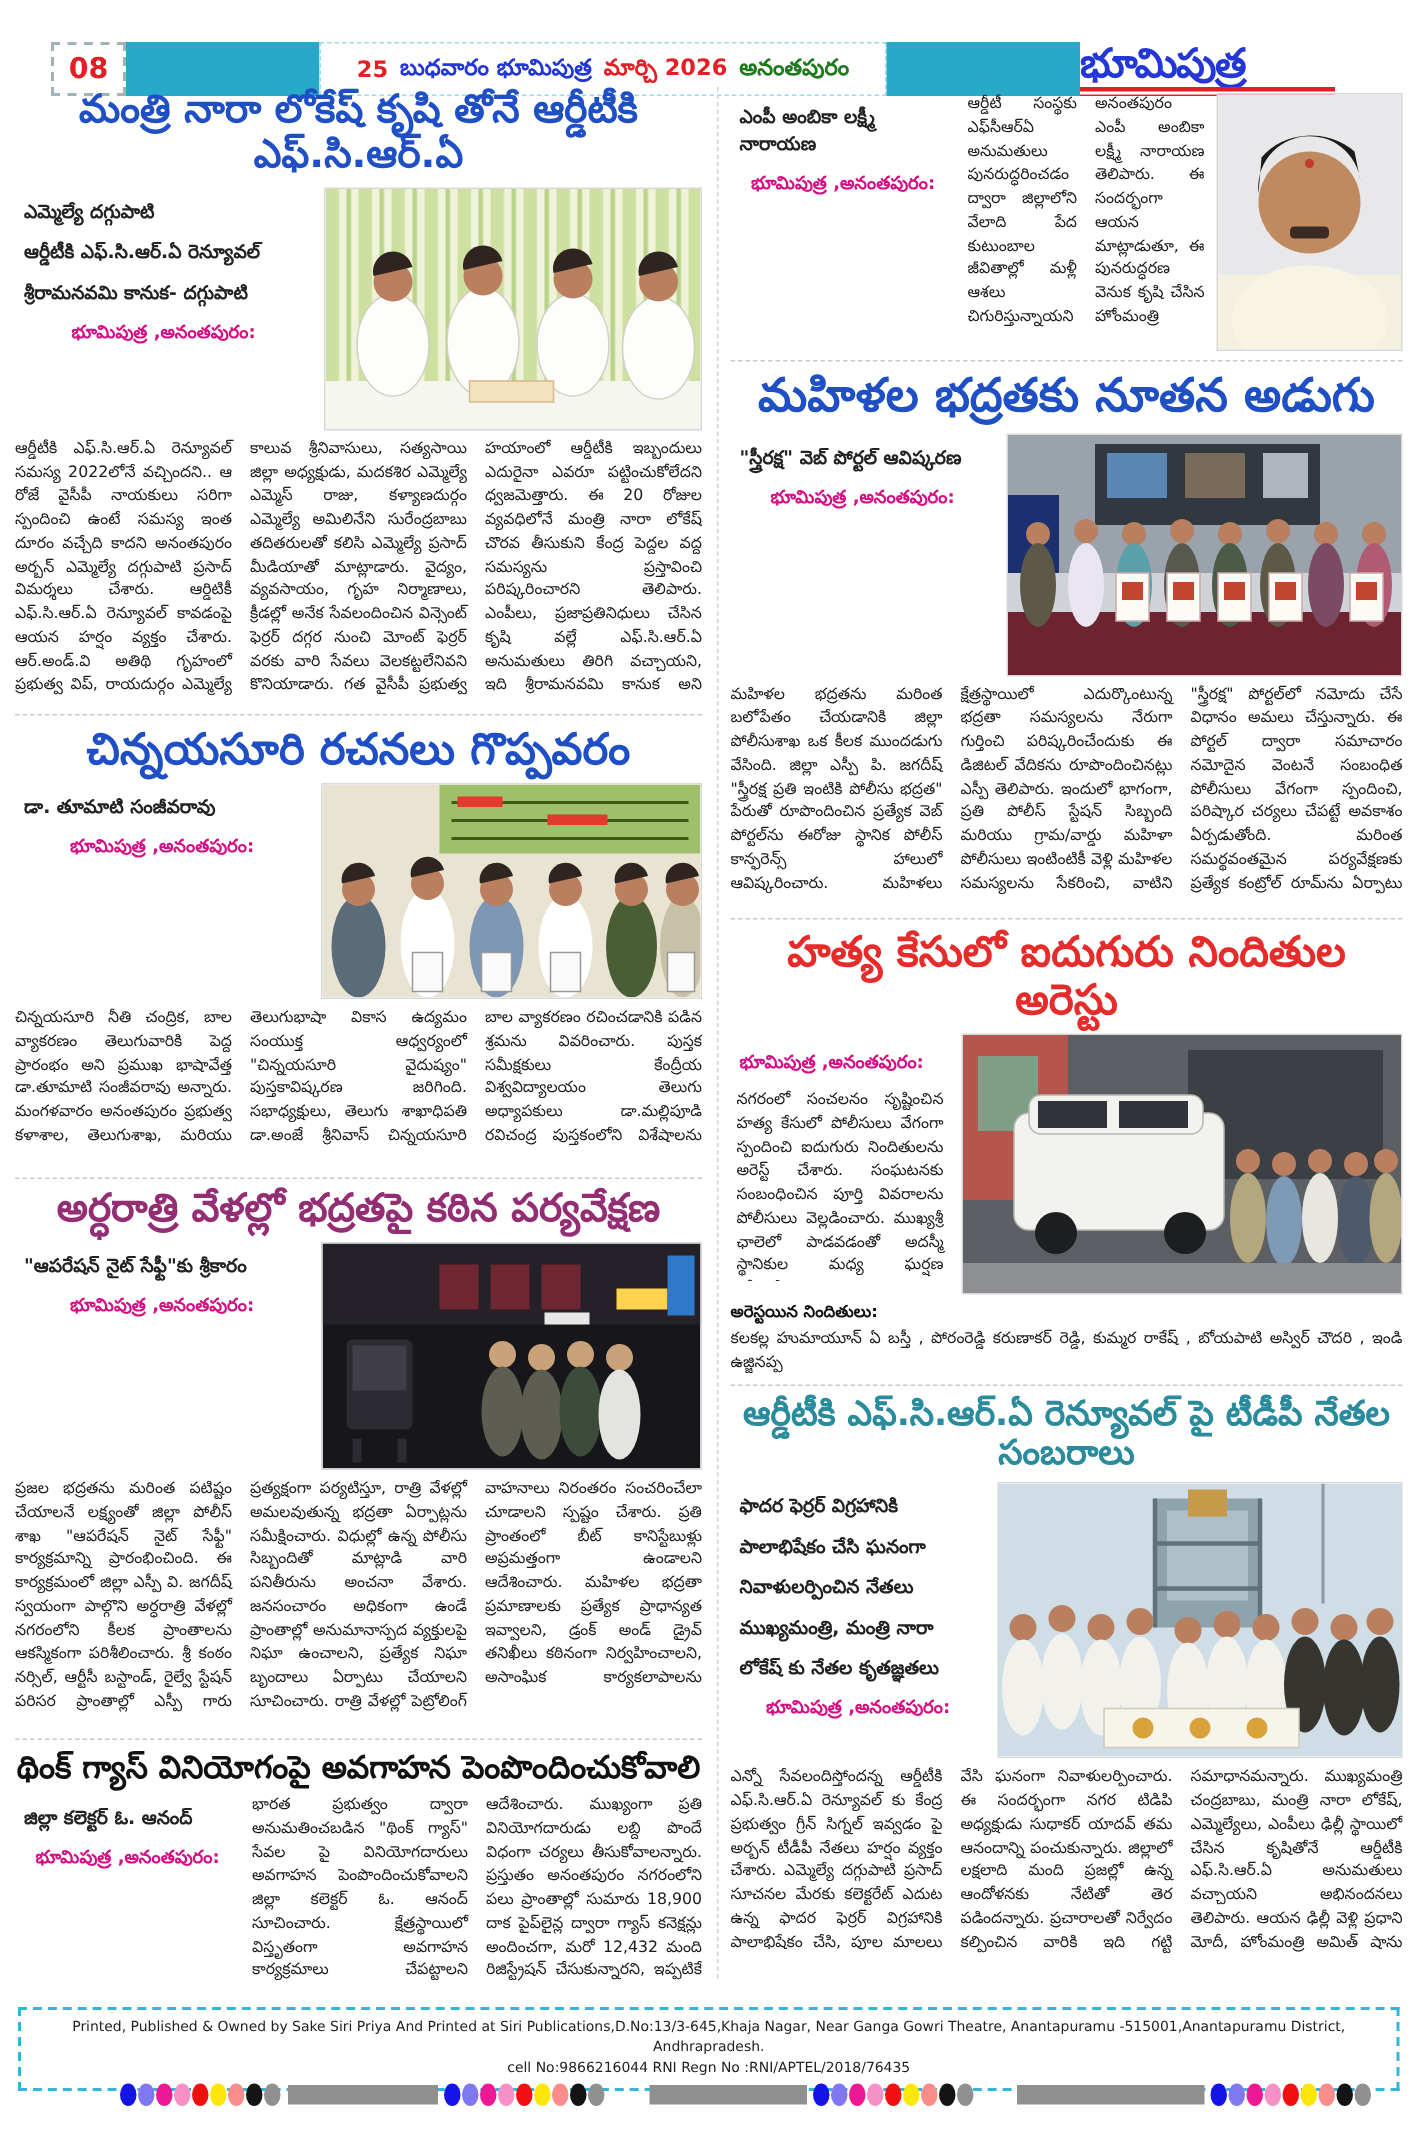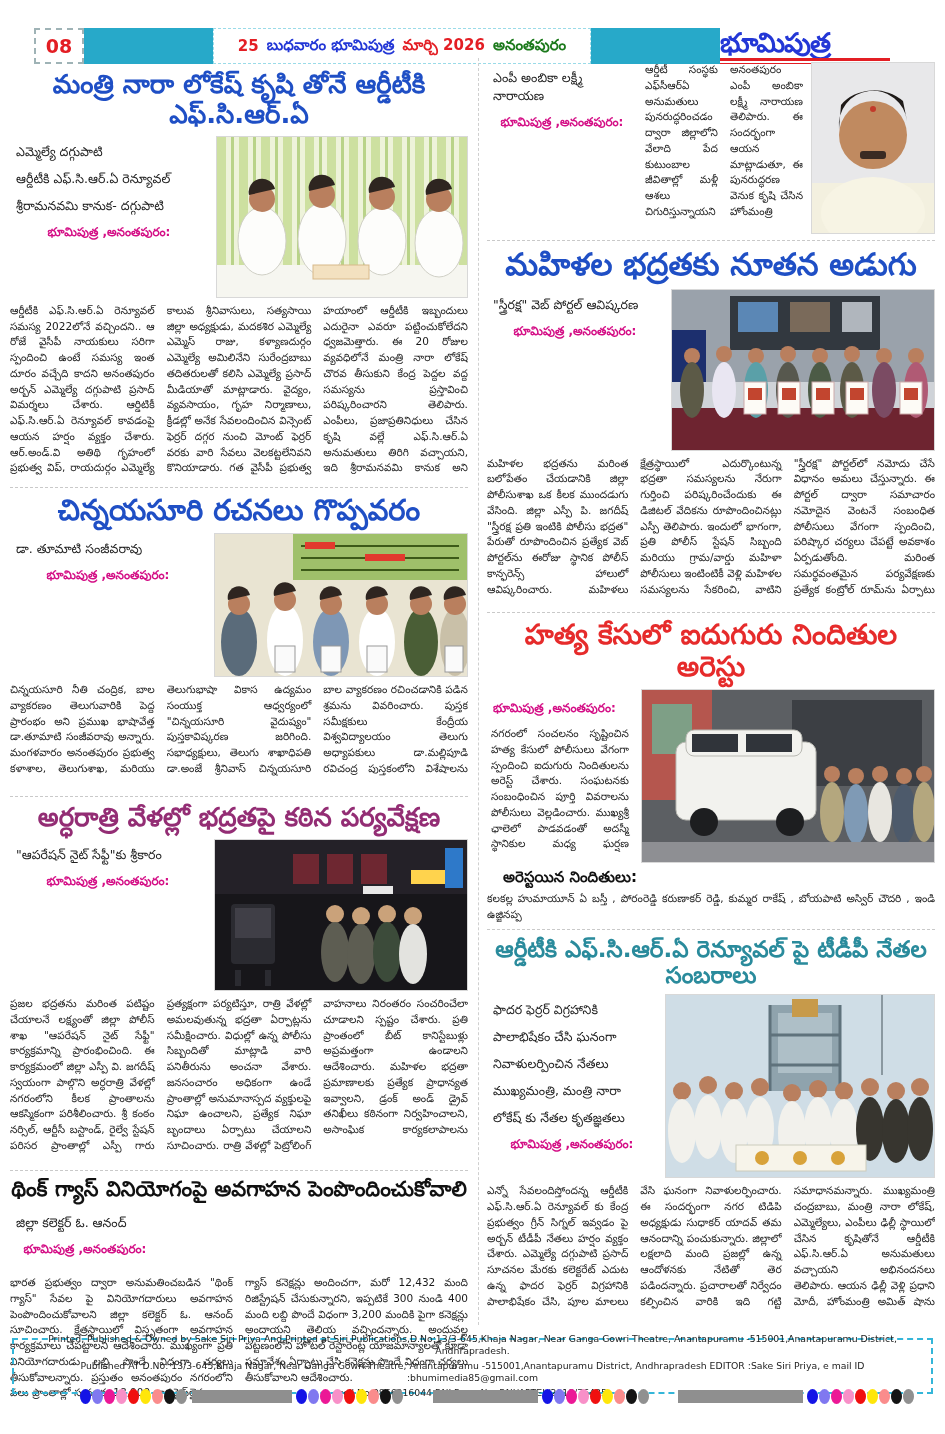--- a/index.html
+++ b/index.html
@@ -13,45 +13,45 @@
   .teal-seg{background:#27a9c9;flex:1;}
   .datebox{background:#fff;border:1px dashed #9adbe8;display:flex;align-items:center;gap:8px;
            padding:0 24px;font-weight:bold;font-size:15px;white-space:nowrap;}
   .dt-red{color:#e31e24;} .dt-blue{color:#2337d6;} .dt-green{color:#1c7a1c;}
   .logo-area{width:215px;background:#fff;display:flex;flex-direction:column;justify-content:center;}
   .logo-text{color:#2337d6;font-weight:bold;font-size:27px;line-height:1;letter-spacing:-1px;}
   .logo-bar{width:170px;height:3px;background:#e31e24;margin-top:2px;}
   .logo-bar2{width:170px;height:1px;background:#e31e24;margin-top:2px;}
 
   
-  .col-left{position:absolute;left:10px;top:64px;width:458px;}
+  .col-left{position:absolute;left:10px;top:53px;width:458px;}
   .col-right{position:absolute;left:478px;top:58px;width:457px;border-left:1px dashed #cfcfcf;padding-left:8px;box-sizing:border-box;}
 
   .article{border-top:1px dashed #c9c9c9;padding-top:4px;margin-bottom:6px;}
   .article:first-child{border-top:none;}
 
   h2{margin:2px 0 6px 0;text-align:center;font-weight:bold;line-height:1.15;}
   .hl-blue{color:#1f4fc5;font-size:26px;}
   .hl-blue-big{color:#1f4fc5;font-size:31px;}
   .hl-green{color:#0a8f35;font-size:20px;}
   .hl-red{color:#e62b2b;font-size:28px;}
   .hl-teal{color:#2a8b9c;font-size:23px;}
   .hl-purple{color:#932d74;font-size:26px;}
   .hl-black{color:#111;font-size:21px;}
 
   .meta-row{display:flex;gap:8px;margin-bottom:5px;}
   .meta{flex:1;padding-top:8px;}
-  .byline{font-weight:normal;font-size:12.5px;color:#222;margin:0 0 9px 6px;}
+  .byline{font-weight:bold;font-size:12.5px;color:#222;margin:0 0 9px 6px;}
   .dateline{font-weight:bold;font-size:12px;color:#d40f86;text-align:center;margin:4px 0 8px 0;}
   .lead{font-size:10.5px;line-height:1.5;text-align:justify;color:#1a1a1a;padding:0 4px;}
 
   .body{column-count:3;column-gap:12px;font-size:10.5px;line-height:1.5;text-align:justify;
         color:#1a1a1a;overflow:hidden;}
   .body2{column-count:2;column-gap:12px;font-size:10.5px;line-height:1.5;text-align:justify;color:#1a1a1a;overflow:hidden;}
-  .bold-sub{font-weight:bold;font-size:15px;color:#111;margin:4px 0 2px 16px;}
+  .bold-sub{font-weight:bold;font-size:11px;color:#111;margin:4px 0 2px 0;}
 
   .photo{flex:none;border:1px solid #d8d8d8;overflow:hidden;}
   .photo svg{display:block;}
 
   
   .footer-box{position:absolute;left:12px;right:12px;top:1338px;height:52px;border:2px dashed #35b6d9;
               display:flex;flex-direction:column;align-items:center;justify-content:center;gap:2px;
               font-size:9.3px;color:#222;text-align:center;line-height:1.35;}
 
   
@@ -240,21 +240,21 @@
               </g>
             <rect x="20" y="68" width="36" height="30" fill="#403f47"></rect>
           </svg>
         </div>
       </div>
       <div class="body" style="height:168px">ప్రజల భద్రతను మరింత పటిష్టం చేయాలనే లక్ష్యంతో జిల్లా పోలీస్ శాఖ "ఆపరేషన్ నైట్ సేఫ్టీ" కార్యక్రమాన్ని ప్రారంభించింది. ఈ కార్యక్రమంలో జిల్లా ఎస్పీ వి. జగదీష్ స్వయంగా పాల్గొని అర్ధరాత్రి వేళల్లో నగరంలోని కీలక ప్రాంతాలను ఆకస్మికంగా పరిశీలించారు. శ్రీ కంఠం నర్సిల్, ఆర్టీసీ బస్టాండ్, రైల్వే స్టేషన్ పరిసర ప్రాంతాల్లో ఎస్పీ గారు ప్రత్యక్షంగా పర్యటిస్తూ, రాత్రి వేళల్లో అమలవుతున్న భద్రతా ఏర్పాట్లను సమీక్షించారు. విధుల్లో ఉన్న పోలీసు సిబ్బందితో మాట్లాడి వారి పనితీరును అంచనా వేశారు. జనసంచారం అధికంగా ఉండే ప్రాంతాల్లో అనుమానాస్పద వ్యక్తులపై నిఘా ఉంచాలని, ప్రత్యేక నిఘా బృందాలు ఏర్పాటు చేయాలని సూచించారు. రాత్రి వేళల్లో పెట్రోలింగ్ వాహనాలు నిరంతరం సంచరించేలా చూడాలని స్పష్టం చేశారు. ప్రతి ప్రాంతంలో బీట్ కానిస్టేబుళ్లు అప్రమత్తంగా ఉండాలని ఆదేశించారు. మహిళల భద్రతా ప్రమాణాలకు ప్రత్యేక ప్రాధాన్యత ఇవ్వాలని, డ్రంక్ అండ్ డ్రైవ్ తనిఖీలు కఠినంగా నిర్వహించాలని, అసాంఘిక కార్యకలాపాలను కఠినంగా అణచివేయాలని ప్రజలకు భరోసా కల్పించాలని సూచించారు.</div>
     </div>
 
     <div class="article">
       <h2 class="hl-black">థింక్ గ్యాస్  వినియోగంపై అవగాహన పెంపొందించుకోవాలి</h2>
-      <div class="meta-row" style="margin-bottom:0;flex-direction:column;">
+      <div class="meta-row" style="margin-bottom:0;">
         <div class="meta" style="flex:none;width:150px;">
           <div class="byline">జిల్లా కలెక్టర్ ఓ. ఆనంద్</div>
           <div class="dateline">భూమిపుత్ర ,అనంతపురం:</div>
         </div>
         <div class="body2" style="height:138px;flex:1;">భారత ప్రభుత్వం ద్వారా అనుమతించబడిన "థింక్ గ్యాస్" సేవల పై వినియోగదారులు అవగాహన పెంపొందించుకోవాలని జిల్లా కలెక్టర్ ఓ. ఆనంద్ సూచించారు. క్షేత్రస్థాయిలో విస్తృతంగా అవగాహన కార్యక్రమాలు చేపట్టాలని ఆదేశించారు. ముఖ్యంగా ప్రతి వినియోగదారుడు లబ్ది పొందే విధంగా చర్యలు తీసుకోవాలన్నారు. ప్రస్తుతం అనంతపురం నగరంలోని పలు ప్రాంతాల్లో సుమారు 18,900 దాక పైప్‌లైన్ల ద్వారా గ్యాస్ కనెక్షన్లు అందించగా, మరో 12,432 మంది రిజిస్ట్రేషన్ చేసుకున్నారని, ఇప్పటికే 300 నుండి 400 మంది లబ్ది పొందే విధంగా 3,200 మందికి పైగా కనెక్షన్లు అందాయని తెలియ వచ్చిందన్నారు. అందువల్ల పట్టణంలోని హోటల్ రెస్టారెంట్ల యాజమాన్యాలతో కూడా సమావేశం ఏర్పాటు చేసి కనెక్షన్లు పొందే విధంగా చర్యలు తీసుకోవాలని ఆదేశించారు.</div>
       </div>
     </div>
   </div>
 
   <div class="col-right">
@@ -435,21 +435,20 @@
               </g>
           </svg>
         </div>
       </div>
       <div class="body" style="height:136px">ఎన్నో సేవలందిస్తోందన్న ఆర్డీటీకి ఎఫ్.సి.ఆర్.ఏ రెన్యూవల్ కు కేంద్ర ప్రభుత్వం గ్రీన్ సిగ్నల్ ఇవ్వడం పై అర్బన్ టీడీపీ నేతలు హర్షం వ్యక్తం చేశారు. ఎమ్మెల్యే దగ్గుపాటి ప్రసాద్ సూచనల మేరకు కలెక్టరేట్ ఎదుట ఉన్న ఫాదర ఫెర్రర్ విగ్రహానికి పాలాభిషేకం చేసి, పూల మాలలు వేసి ఘనంగా నివాళులర్పించారు. ఈ సందర్భంగా నగర టిడిపి అధ్యక్షుడు సుధాకర్ యాదవ్ తమ ఆనందాన్ని పంచుకున్నారు. జిల్లాలో లక్షలాది మంది ప్రజల్లో ఉన్న ఆందోళనకు నేటితో తెర పడిందన్నారు. ప్రచారాలతో నిర్వేదం కల్పించిన వారికి ఇది గట్టి సమాధానమన్నారు. ముఖ్యమంత్రి చంద్రబాబు, మంత్రి నారా లోకేష్, ఎమ్మెల్యేలు, ఎంపీలు ఢిల్లీ స్థాయిలో చేసిన కృషితోనే ఆర్డీటీకి ఎఫ్.సి.ఆర్.ఏ అనుమతులు వచ్చాయని అభినందనలు తెలిపారు. ఆయన ఢిల్లీ వెళ్లి ప్రధాని మోదీ, హోంమంత్రి అమిత్ షాను కలిసి ఆర్డీటీ సేవల గురించి వివరించారన్నారు. ఈ కార్యక్రమంలో టీడీపీ నాయకులు, కార్యకర్తలు పెద్ద ఎత్తున పాల్గొన్నారు.</div>
     </div>
   </div>
 
   <div class="footer-box">
     <div>Printed, Published &amp; Owned by Sake Siri Priya And Printed at Siri Publications,D.No:13/3-645,Khaja Nagar, Near Ganga Gowri Theatre,  Anantapuramu -515001,Anantapuramu District, Andhrapradesh.</div>
-    <div>Published AT D.No: 13/3-645,Khaja Nagar, Near Ganga Gowri Theatre, Anantapuramu -515001,Anantapuramu District, Andhrapradesh EDITOR :Sake Siri Priya, e mail ID :bhumimedia85@gmail.com</div>
     <div>cell No:9866216044 RNI Regn No :RNI/APTEL/2018/76435</div>
   </div>
 
   <div class="regrow">
     <div class="dotgroup">
         <span class="dot" style="background: rgb(20, 20, 230);"></span>
         <span class="dot" style="background: rgb(128, 120, 240);"></span>
         <span class="dot" style="background: rgb(236, 24, 150);"></span>
         <span class="dot" style="background: rgb(248, 144, 200);"></span>
         <span class="dot" style="background: rgb(240, 16, 16);"></span>

